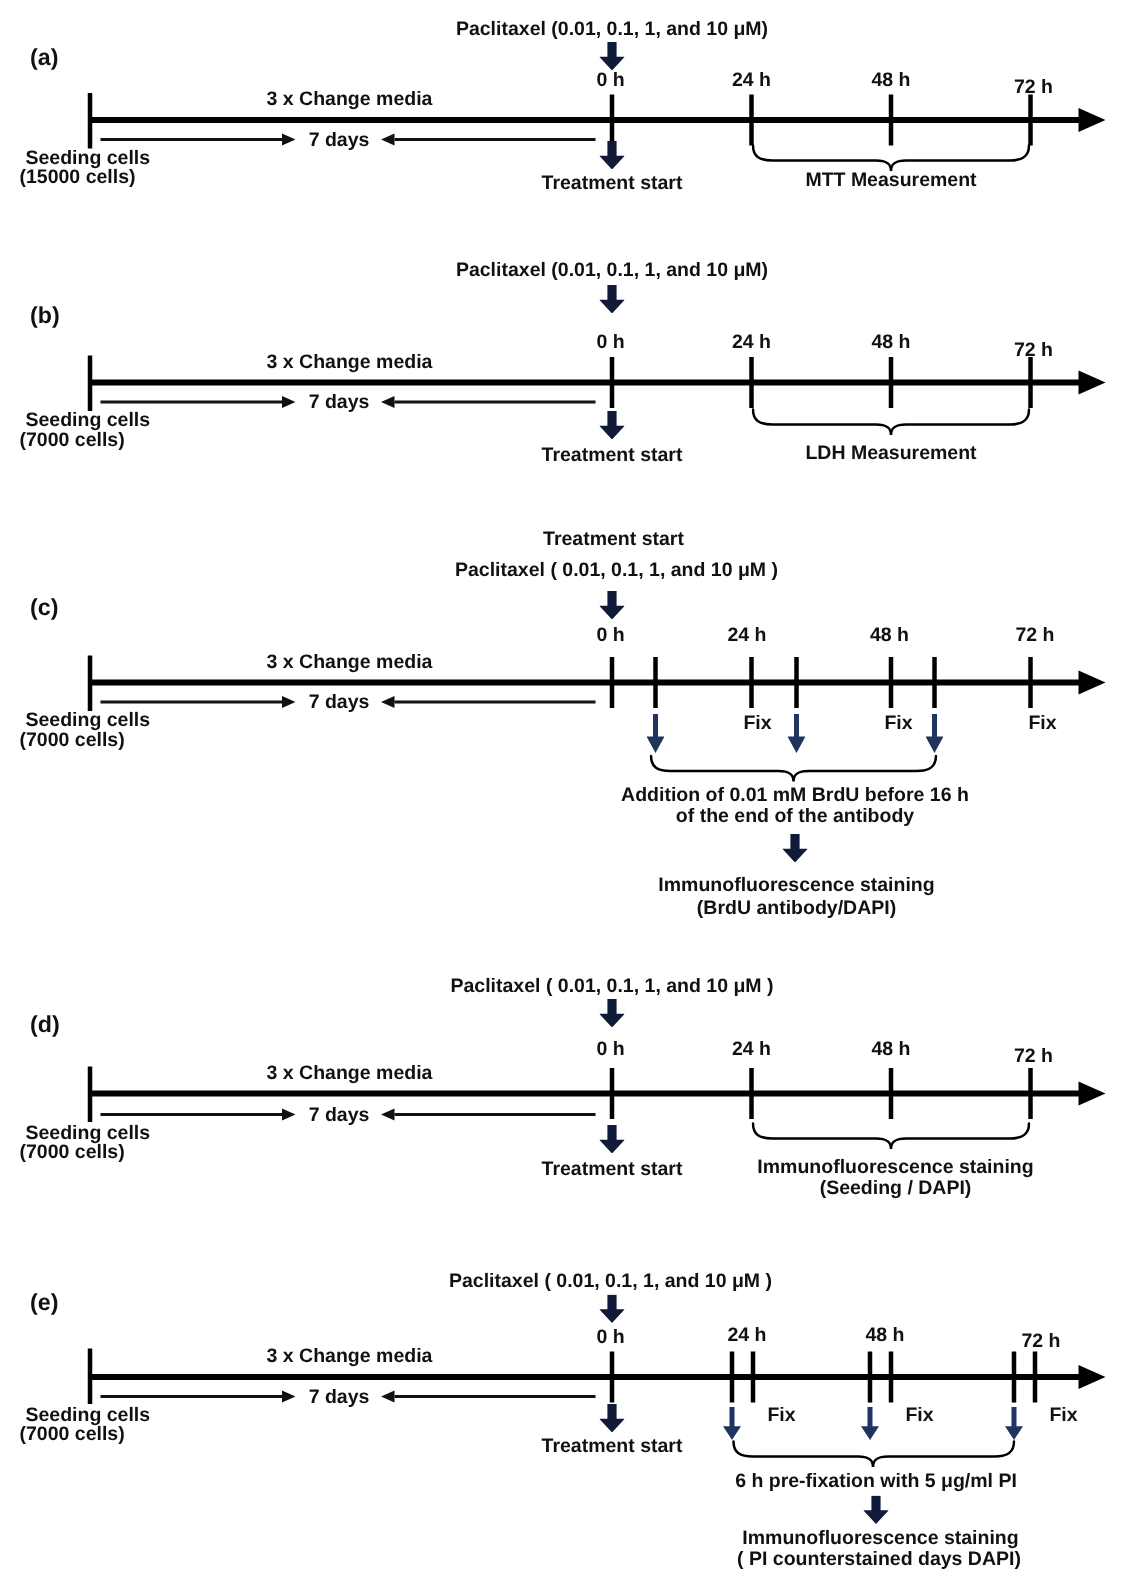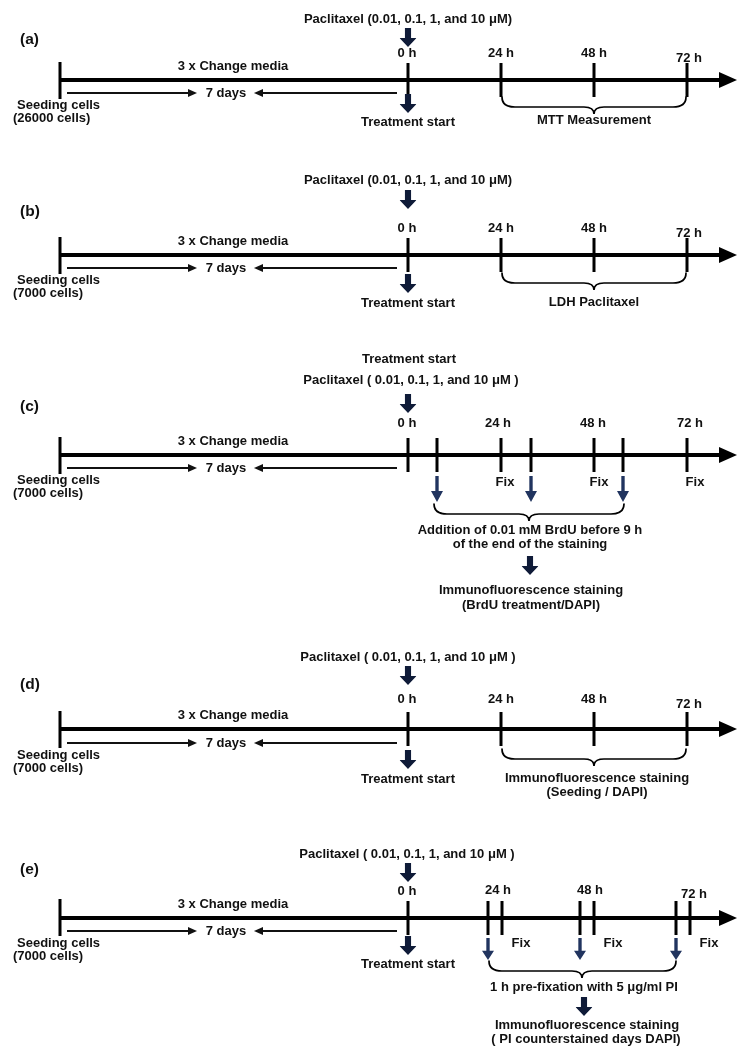--- a/index.html
+++ b/index.html
@@ -43,21 +43,21 @@
   <div class="tick" style="left:594px;top:63px"></div>
   <div class="tick" style="left:687px;top:63px"></div>
   <div class="line" style="left:60px;top:78px"></div>
   <div class="ah-right" style="left:719px;top:72px"></div>
   <div class="thin" style="left:67px;top:92px;width:122px"></div>
   <div class="sm-r" style="left:188px;top:89px"></div>
   <div class="lbl ctr" style="left:226px;top:86px">7 days</div>
   <div class="sm-l" style="left:254px;top:89px"></div>
   <div class="thin" style="left:263px;top:92px;width:134px"></div>
   <div class="lbl" style="left:17px;top:98px">Seeding cells</div>
-  <div class="lbl" style="left:13px;top:111px">(26000 cells)</div>
+  <div class="lbl" style="left:13px;top:111px">(15000 cells)</div>
   <div class="bigarrow" style="left:408px;top:94px"></div>
   <div class="lbl ctr" style="left:408px;top:115px">Treatment start</div>
   <svg class="brace" style="left:501px;top:96px" width="186" height="20">
       <path d="M1,1 C1,8 5,11 14,11 L83,11 C90,11 93,13 93,18 C93,13 96,11 103,11 L172,11 C181,11 185,8 185,1"></path>
     </svg>
   <div class="lbl ctr" style="left:594px;top:113px">MTT Measurement</div>
 
   <div class="lbl plabel" style="left:20px;top:203px">(b)</div>
   <div class="lbl ctr" style="left:408px;top:173px">Paclitaxel (0.01, 0.1, 1, and 10 μM)</div>
   <div class="bigarrow" style="left:408px;top:190px"></div>
@@ -78,21 +78,21 @@
   <div class="lbl ctr" style="left:226px;top:261px">7 days</div>
   <div class="sm-l" style="left:254px;top:264px"></div>
   <div class="thin" style="left:263px;top:267px;width:134px"></div>
   <div class="lbl" style="left:17px;top:273px">Seeding cells</div>
   <div class="lbl" style="left:13px;top:286px">(7000 cells)</div>
   <div class="bigarrow" style="left:408px;top:274px"></div>
   <div class="lbl ctr" style="left:408px;top:296px">Treatment start</div>
   <svg class="brace" style="left:501px;top:272px" width="186" height="20">
       <path d="M1,1 C1,8 5,11 14,11 L83,11 C90,11 93,13 93,18 C93,13 96,11 103,11 L172,11 C181,11 185,8 185,1"></path>
     </svg>
-  <div class="lbl ctr" style="left:594px;top:295px">LDH Paclitaxel</div>
+  <div class="lbl ctr" style="left:594px;top:295px">LDH Measurement</div>
 
   <div class="lbl ctr" style="left:409px;top:352px">Treatment start</div>
   <div class="lbl ctr" style="left:411px;top:373px">Paclitaxel ( 0.01, 0.1, 1, and 10 μM )</div>
   <div class="lbl plabel" style="left:20px;top:398px">(c)</div>
   <div class="bigarrow" style="left:408px;top:394px"></div>
   <div class="lbl ctr" style="left:407px;top:416px">0 h</div>
   <div class="lbl ctr" style="left:498px;top:416px">24 h</div>
   <div class="lbl ctr" style="left:593px;top:416px">48 h</div>
   <div class="lbl ctr" style="left:690px;top:416px">72 h</div>
   <div class="lbl ctr" style="left:233px;top:434px">3 x Change media</div>
@@ -115,25 +115,25 @@
   <div class="lbl" style="left:13px;top:486px">(7000 cells)</div>
   <div class="lbl ctr" style="left:505px;top:475px">Fix</div>
   <div class="lbl ctr" style="left:599px;top:475px">Fix</div>
   <div class="lbl ctr" style="left:695px;top:475px">Fix</div>
   <div class="smallarrow" style="left:437px;top:476px"></div>
   <div class="smallarrow" style="left:531px;top:476px"></div>
   <div class="smallarrow" style="left:623px;top:476px"></div>
   <svg class="brace" style="left:433px;top:503px" width="192" height="20">
       <path d="M1,1 C1,8 5,11 14,11 L86,11 C93,11 96,13 96,18 C96,13 99,11 106,11 L178,11 C187,11 191,8 191,1"></path>
     </svg>
-  <div class="lbl ctr" style="left:530px;top:523px">Addition of 0.01 mM BrdU before 9 h</div>
-  <div class="lbl ctr" style="left:530px;top:537px">of the end of the staining</div>
+  <div class="lbl ctr" style="left:530px;top:523px">Addition of 0.01 mM BrdU before 16 h</div>
+  <div class="lbl ctr" style="left:530px;top:537px">of the end of the antibody</div>
   <div class="bigarrow" style="left:530px;top:556px"></div>
   <div class="lbl ctr" style="left:531px;top:583px">Immunofluorescence staining</div>
-  <div class="lbl ctr" style="left:531px;top:598px">(BrdU treatment/DAPI)</div>
+  <div class="lbl ctr" style="left:531px;top:598px">(BrdU antibody/DAPI)</div>
 
   <div class="lbl ctr" style="left:408px;top:650px">Paclitaxel ( 0.01, 0.1, 1, and 10 μM )</div>
   <div class="lbl plabel" style="left:20px;top:676px">(d)</div>
   <div class="bigarrow" style="left:408px;top:666px"></div>
   <div class="lbl ctr" style="left:407px;top:692px">0 h</div>
   <div class="lbl ctr" style="left:501px;top:692px">24 h</div>
   <div class="lbl ctr" style="left:594px;top:692px">48 h</div>
   <div class="lbl ctr" style="left:689px;top:697px">72 h</div>
   <div class="lbl ctr" style="left:233px;top:708px">3 x Change media</div>
   <div class="tick" style="left:60px;top:711px;height:37px"></div>
@@ -187,18 +187,18 @@
   <div class="lbl ctr" style="left:408px;top:957px">Treatment start</div>
   <div class="lbl ctr" style="left:521px;top:936px">Fix</div>
   <div class="lbl ctr" style="left:613px;top:936px">Fix</div>
   <div class="lbl ctr" style="left:709px;top:936px">Fix</div>
   <div class="smallarrow" style="left:488px;top:938px;height:22px"></div>
   <div class="smallarrow" style="left:580px;top:938px;height:22px"></div>
   <div class="smallarrow" style="left:676px;top:938px;height:22px"></div>
   <svg class="brace" style="left:488px;top:960px" width="189" height="20">
       <path d="M1,1 C1,8 5,11 14,11 L84,11 C91,11 94,13 94,18 C94,13 97,11 104,11 L175,11 C184,11 188,8 188,1"></path>
     </svg>
-  <div class="lbl ctr" style="left:584px;top:980px">1 h pre-fixation with 5 μg/ml PI</div>
+  <div class="lbl ctr" style="left:584px;top:980px">6 h pre-fixation with 5 μg/ml PI</div>
   <div class="bigarrow" style="left:584px;top:997px"></div>
   <div class="lbl ctr" style="left:587px;top:1018px">Immunofluorescence staining</div>
   <div class="lbl ctr" style="left:586px;top:1032px">( PI counterstained days DAPI)</div>
 
 </div>
 
 </body></html>

